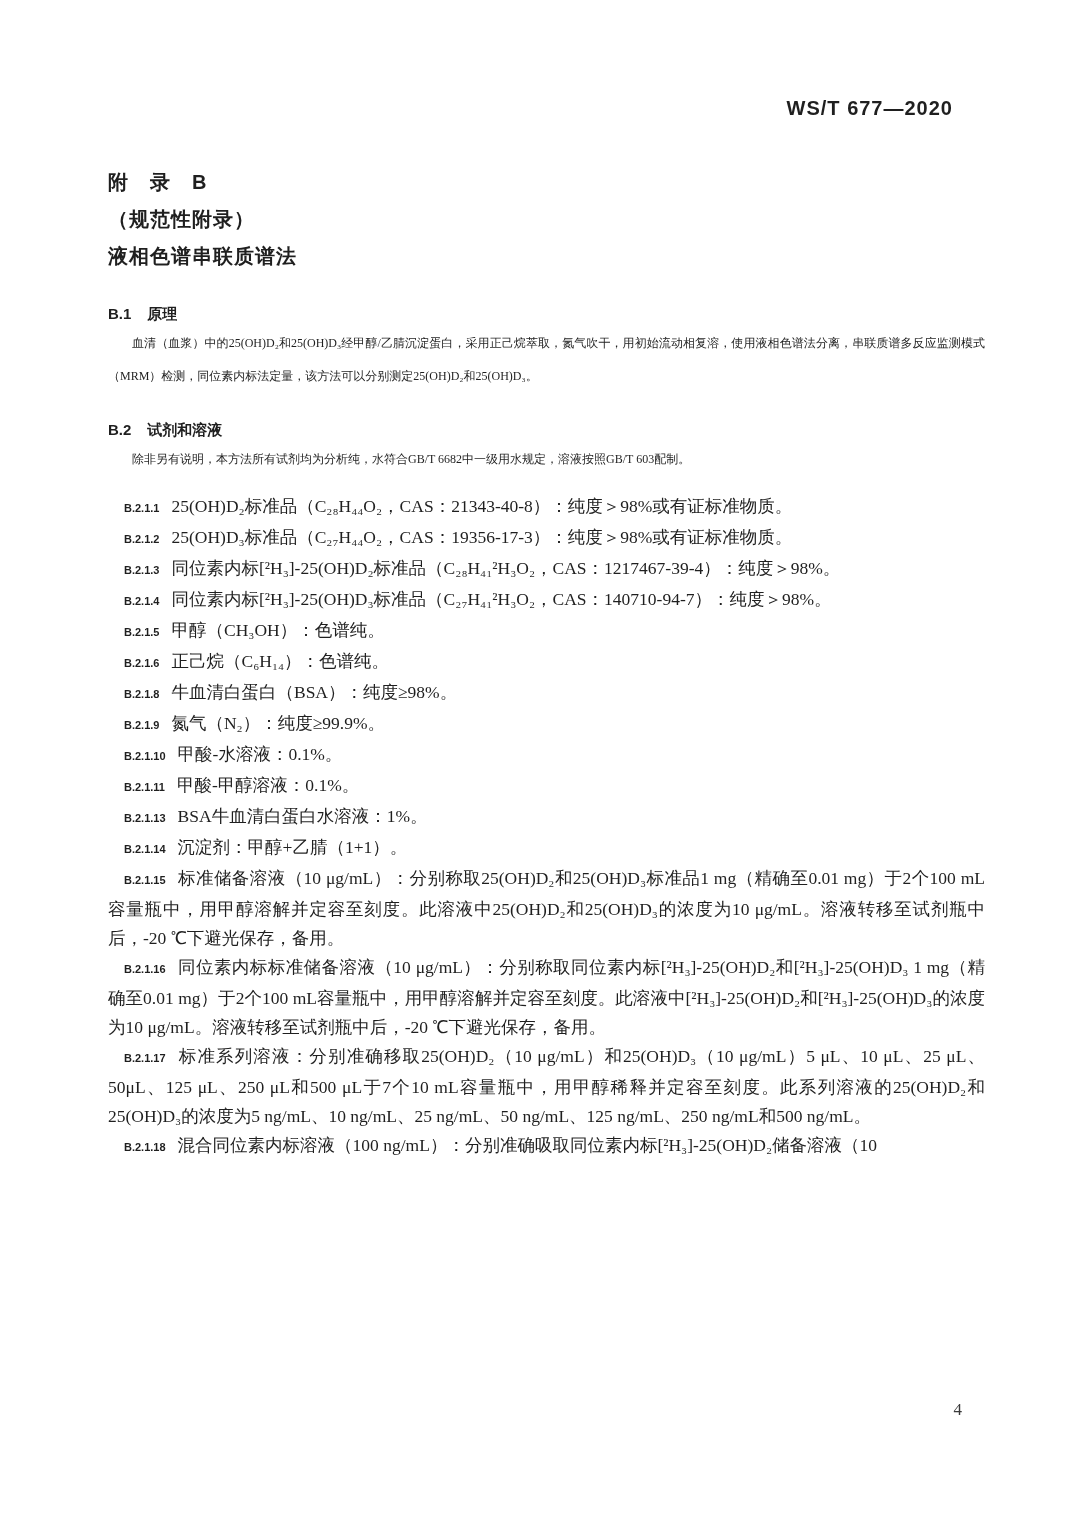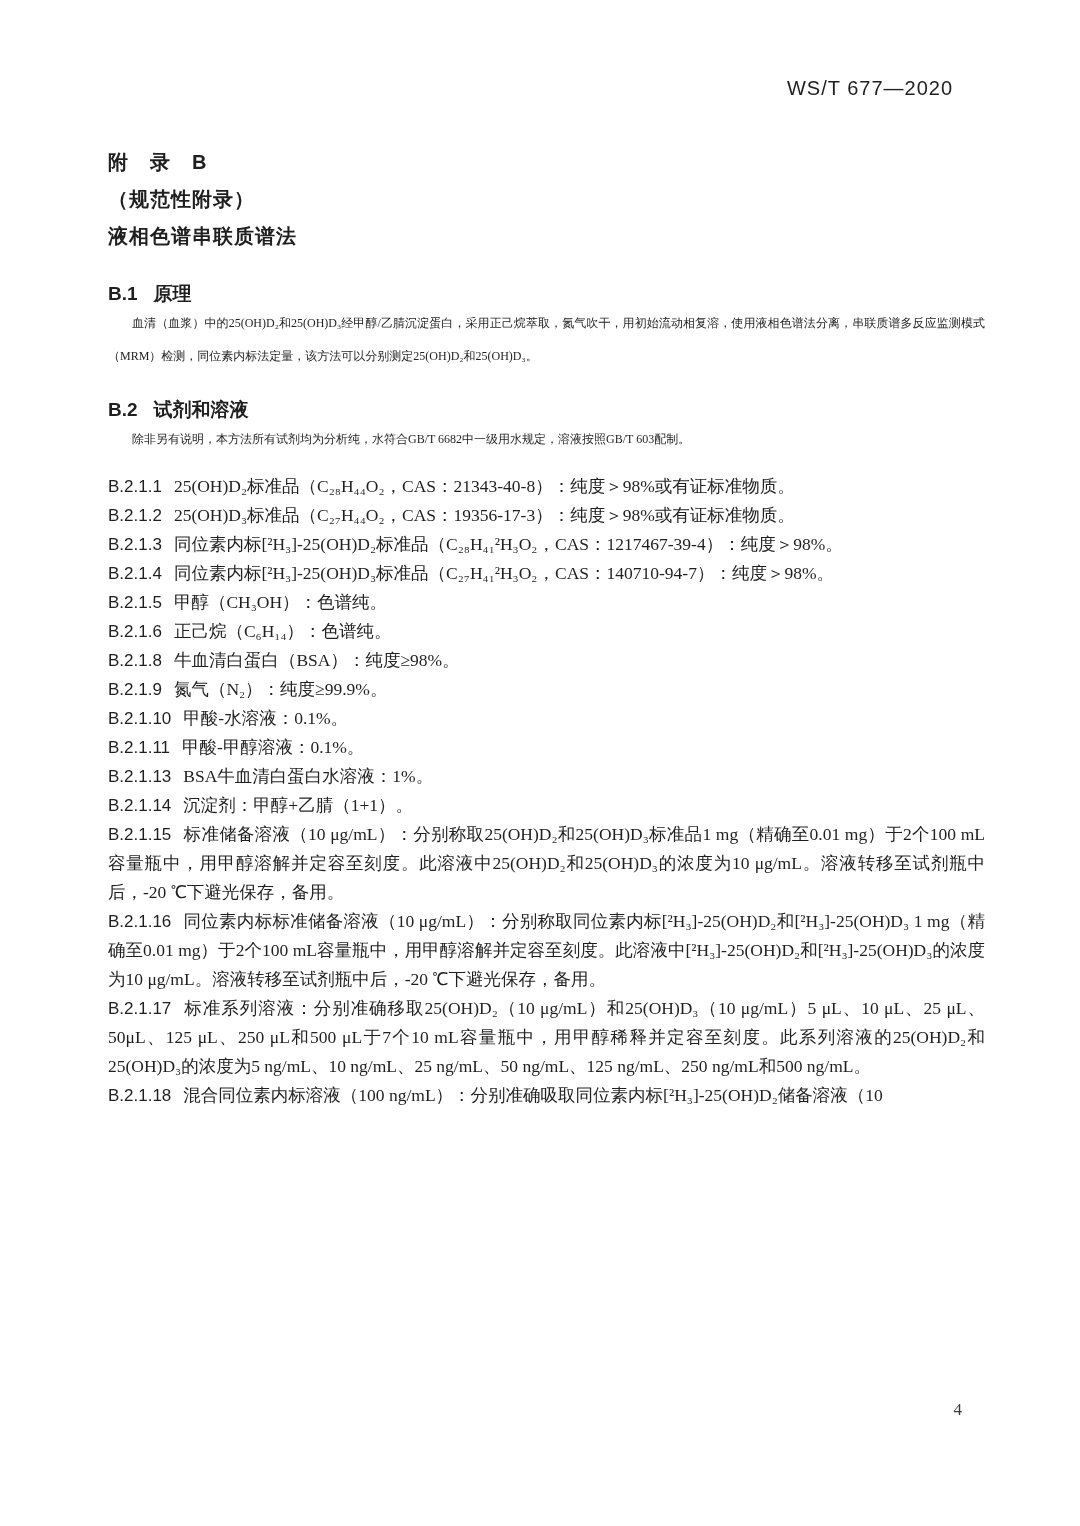--- a/index.html
+++ b/index.html
@@ -13,45 +13,45 @@
     height: 1526px;
     background: #ffffff;
     color: #1f1f1f;
     font-family: "Liberation Serif", serif;
     box-sizing: border-box;
     padding: 0 95px 0 108px;
     overflow: hidden;
   }
   .doc-code {
     margin: 0;
-    padding-top: 76px;
+    padding-top: 96px;
     text-align: right;
     padding-right: 32px;
     font-family: "Liberation Sans", sans-serif;
-    font-weight: 400;
+    font-weight: 700;
     font-size: 20px;
     letter-spacing: 1px;
     line-height: 24px;
   }
   .appendix-title {
     margin-top: 44px;
     text-align: left;
     font-family: "Liberation Sans", sans-serif;
     font-weight: 700;
   }
   .appendix-title .t-line {
     font-size: 20px;
     line-height: 37px;
     letter-spacing: 1px;
   }
   h2.sec {
     margin: 0;
     font-family: "Liberation Sans", sans-serif;
     font-weight: 700;
-    font-size: 19px;
+    font-size: 15px;
     line-height: 26px;
   }
   h2.sec .sno { margin-right: 16px; }
   .sec-b1   { margin-top: 26px !important; }
   .sec-b2   { margin-top: 24px !important; }
   .sec-b21  { margin-top: 10px !important; }
   p.body {
     margin: 0;
     font-size: 12px;
     line-height: 33px;
@@ -62,24 +62,25 @@
   .para-b2 { margin-top: 22px; }
   .reagent-list { margin-top: 16px; }
   p.item {
     margin: 0;
     font-size: 17.5px;
     line-height: 29px;
     text-align: justify;
   }
   p.item .no {
     font-family: "Liberation Sans", sans-serif;
-    font-weight: 400;
-    font-size: 17px;
+    font-weight: 700;
+    font-size: 11px;
     margin-right: 12px;
     white-space: nowrap;
+    margin-left: 16px;
   }
   .page-number {
     position: absolute;
     top: 1400px;
     right: 118px;
     font-size: 17px;
     color: #3a3a3a;
   }
 </style>
 </head>

